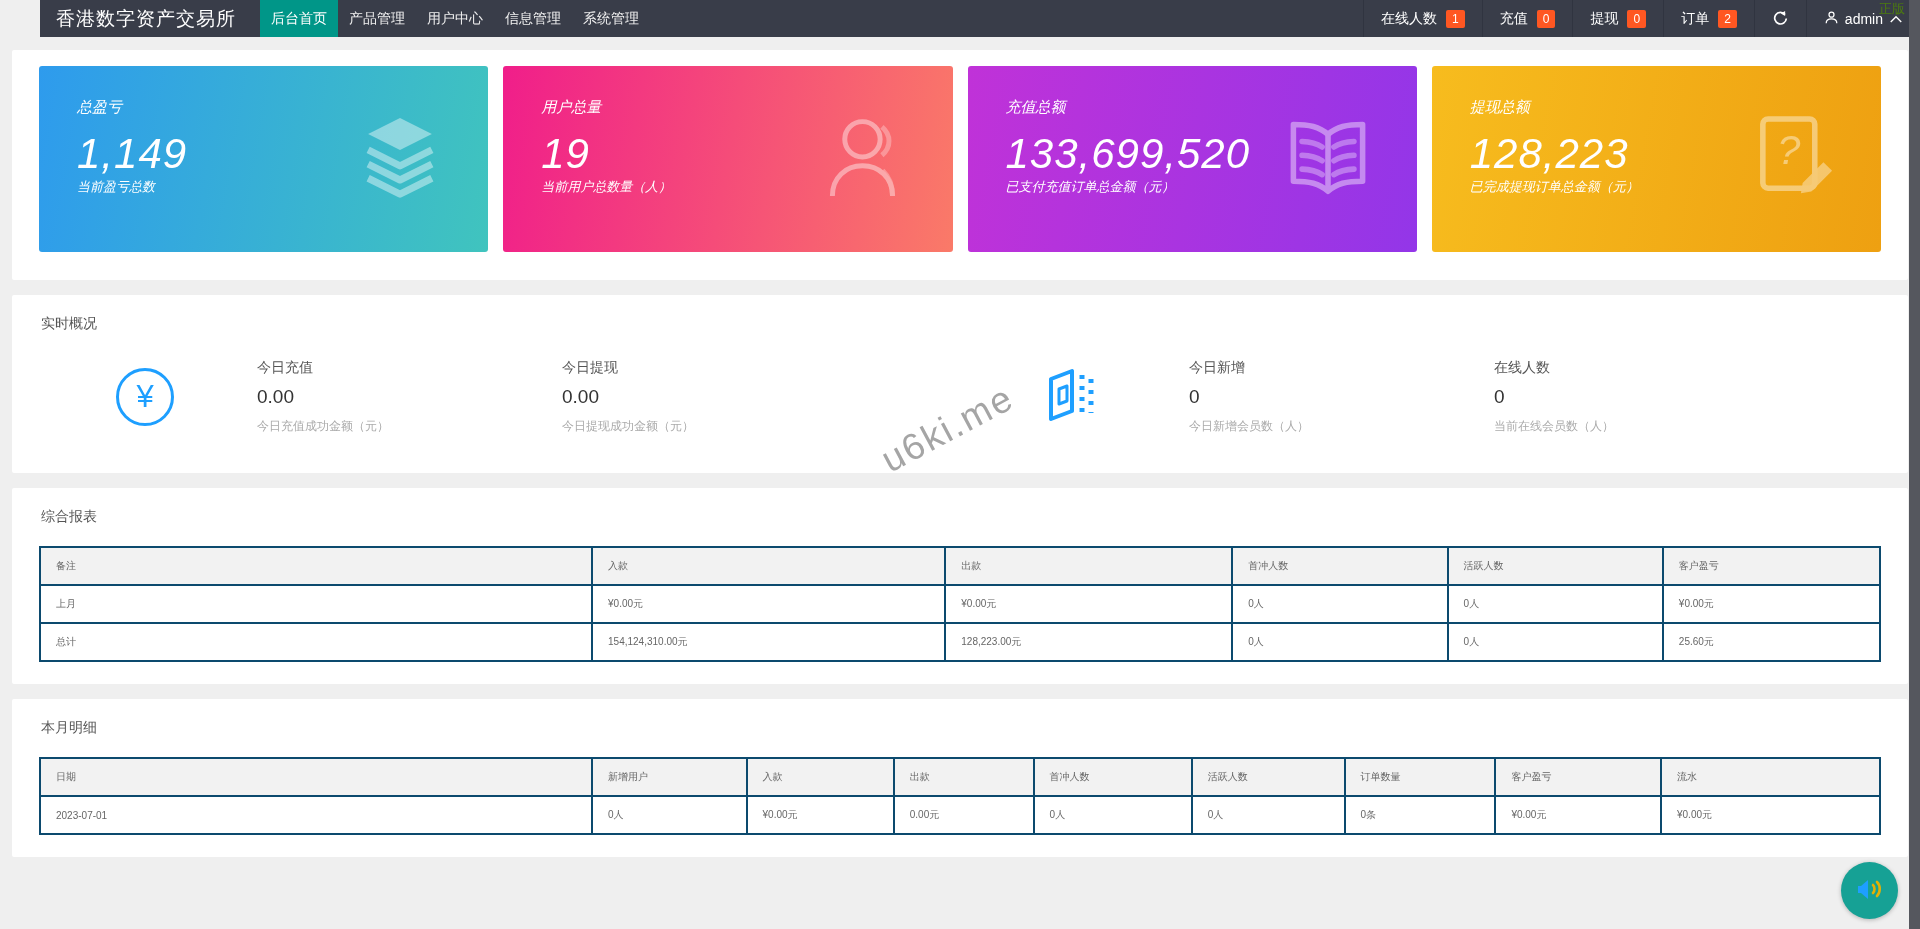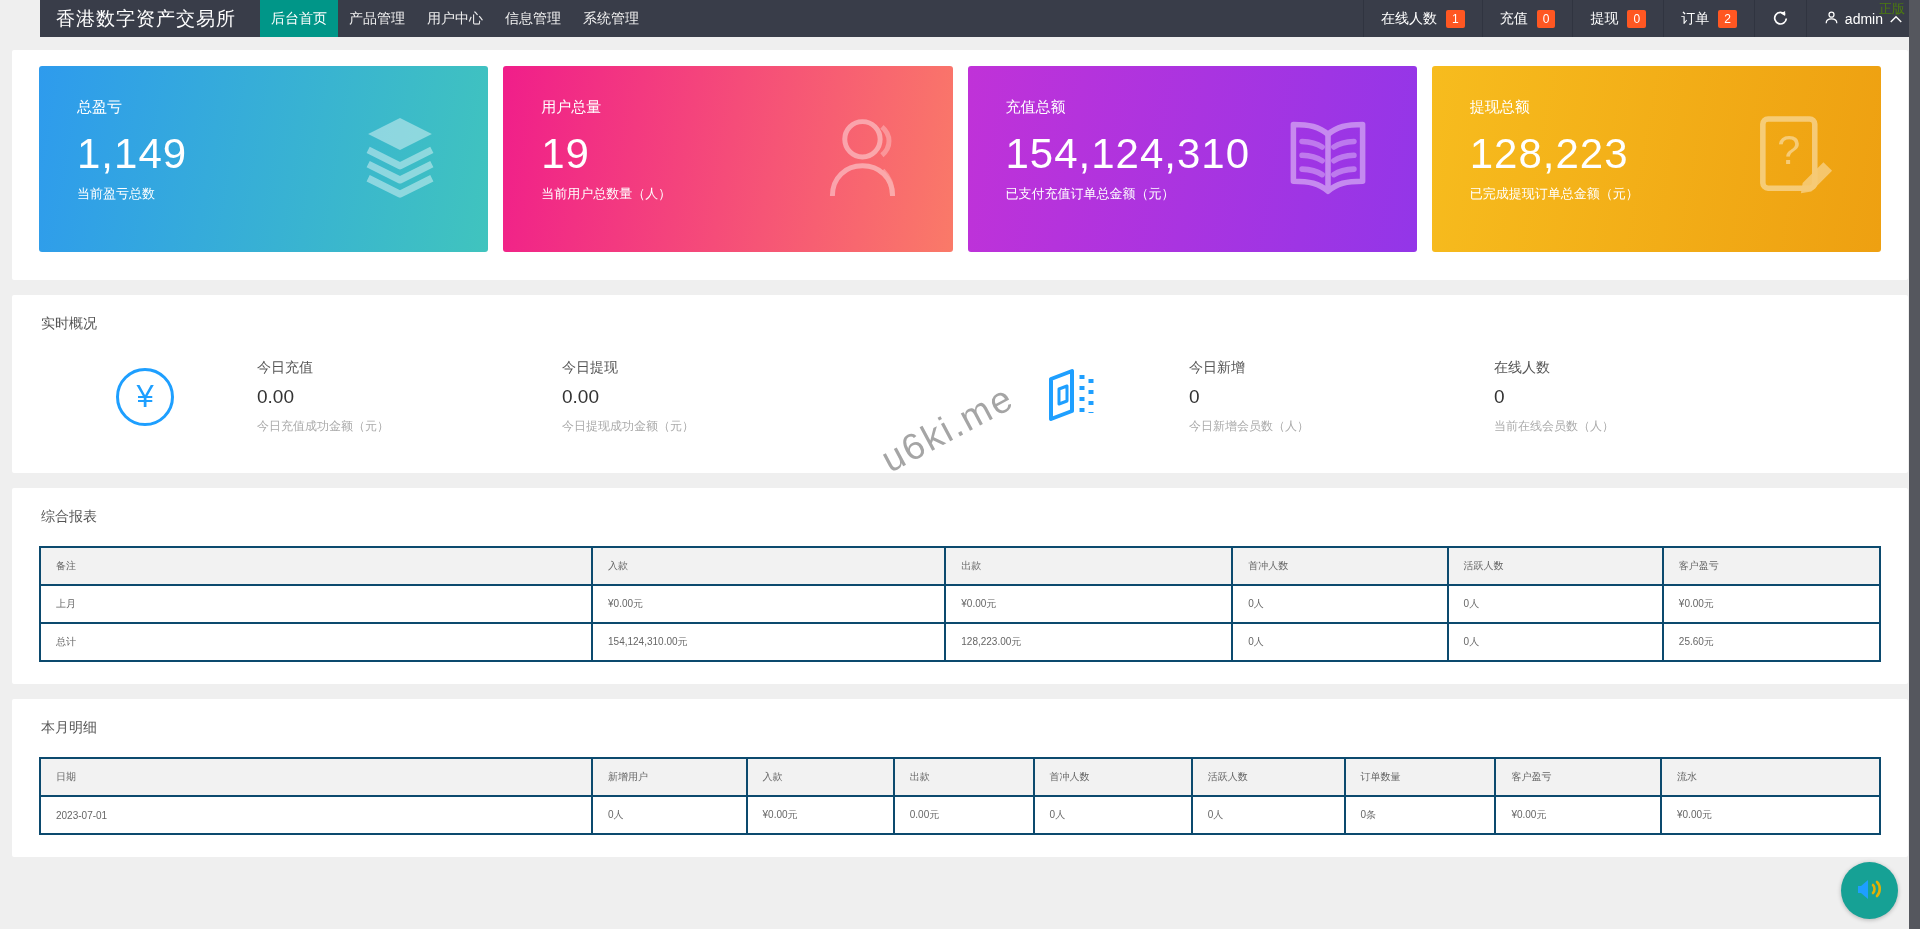--- a/index.html
+++ b/index.html
@@ -22,29 +22,29 @@
   .user-item { gap:6px; }
   
   .wm-corner { position:absolute; top:0; right:15px; color:#4d7c0f; font-size:13px; z-index:40; }
   .wm-diag { position:absolute; left:876px; top:408px; font-size:37px; color:#8f8f8f; opacity:.8;
              transform:rotate(-28deg); z-index:6; letter-spacing:2px; pointer-events:none; }
   
   .page { padding:13px 12px 0; }
   .panel { background:#fff; border-radius:2px; margin-bottom:15px; padding:16px 18px; position:relative; }
   .panel-title { font-size:14px; color:#555; margin:4px 0 20px 11px; }
   
-  .cards { display:flex; gap:15px; padding:0 9px 12px; }
+  .cards { display:flex; gap:15px; padding:0 9px 12px;font-style:italic; }
   .card { flex:1; height:186px; border-radius:3px; color:#fff; position:relative; padding:32px 0 0 38px; overflow:hidden; }
   .card-1 { background:linear-gradient(100deg,#2e9bed,#40c4be); }
   .card-2 { background:linear-gradient(100deg,#f01e8a,#fa7a68); }
   .card-3 { background:linear-gradient(100deg,#c032d8,#9336e8); }
   .card-4 { background:linear-gradient(100deg,#f7bc1e,#eea011); }
   .card-label { font-size:15px; }
   .card-value { font-size:42px; margin-top:13px; letter-spacing:1px; }
-  .card-caption { font-size:13px; margin-top:7px; }
+  .card-caption { font-size:13px; margin-top:0; }
   .card-icon { position:absolute; right:44px; top:50%; transform:translateY(-50%); opacity:.42; }
   
   .rt-row { display:flex; align-items:center; padding:6px 0 22px; }
   .yen-icon { width:58px; height:58px; border:3px solid #1E9FFF; border-radius:50%; color:#1E9FFF;
               font-size:31px; display:flex; align-items:center; justify-content:center; margin-left:86px; flex:none; }
   .rt-stat { width:305px; flex:none; }
   .rt-stat.s1 { margin-left:83px; }
   .rt-label { font-size:14px; color:#555; }
   .rt-value { font-size:19px; color:#333; margin-top:9px; }
   .rt-caption { font-size:12px; color:#ababab; margin-top:10px; }
@@ -148,21 +148,21 @@
             <circle cx="11" cy="8" r="5"></circle>
             <path d="M2.5 24c0-5.2 3.8-8.5 8.5-8.5s8.5 3.3 8.5 8.5"></path>
             <path d="M16.5 4.5c1.2 1 2 2.4 2 4s-.8 3-2 4" opacity=".7"></path>
             <path d="M19.5 24c0-3-1-5.5-2.8-7.2" opacity=".7"></path>
           </svg>
         </span>
       </div>
 
       <div class="card card-3">
         <div class="card-label">充值总额</div>
-        <div class="card-value">154,124,310</div>
+        <div class="card-value">133,699,520</div>
         <div class="card-caption">已支付充值订单总金额（元）</div>
         <span class="card-icon">
           <svg width="90" height="84" viewBox="0 0 26 24" fill="none" stroke="#fff" stroke-width="1.6" stroke-linejoin="round" stroke-linecap="round">
             <path d="M13 5.5 C 10.5 3.2 7.5 2.6 3 2.6 V 19 c 4.5 0 7.5 .6 10 2.9 2.5-2.3 5.5-2.9 10-2.9 V 2.6 c -4.5 0 -7.5 .6 -10 2.9 Z"></path>
             <path d="M13 5.5 V 21.5"></path>
             <path d="M5.5 7.5 c 2.5 .1 4.3 .6 5.8 1.6 M5.5 11.5 c 2.5 .1 4.3 .6 5.8 1.6 M5.5 15.5 c 2.5 .1 4.3 .6 5.8 1.6" opacity=".8"></path>
             <path d="M20.5 7.5 c -2.5 .1 -4.3 .6 -5.8 1.6 M20.5 11.5 c -2.5 .1 -4.3 .6 -5.8 1.6 M20.5 15.5 c -2.5 .1 -4.3 .6 -5.8 1.6" opacity=".8"></path>
           </svg>
         </span>
       </div>

